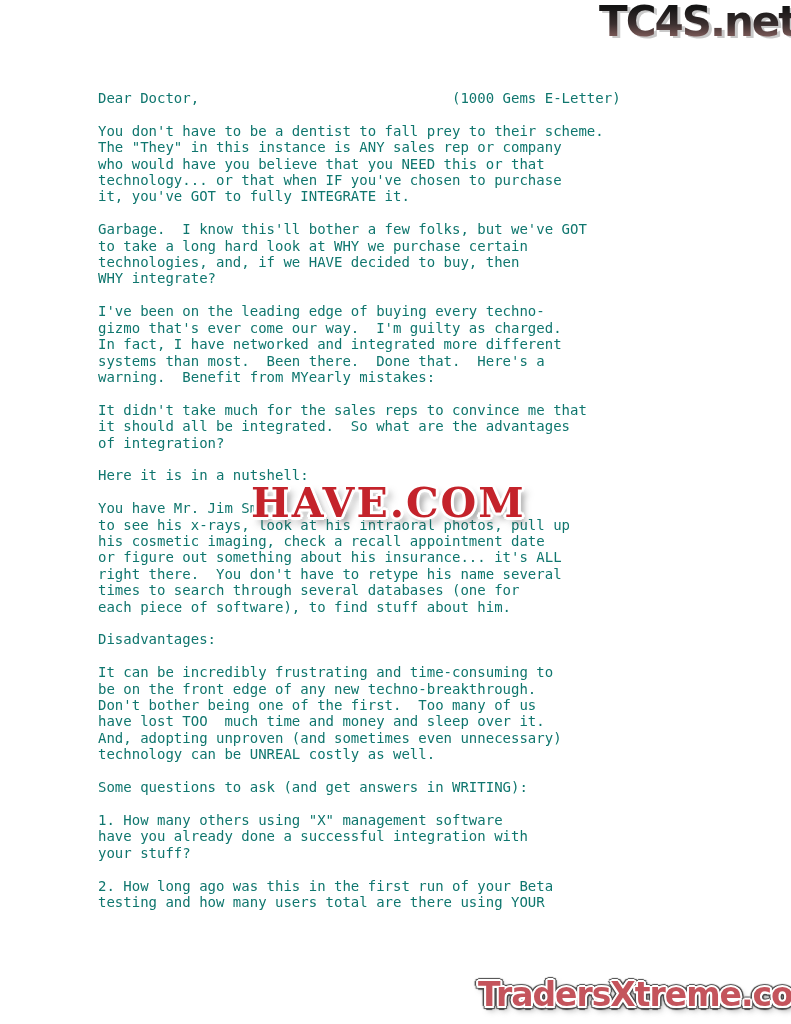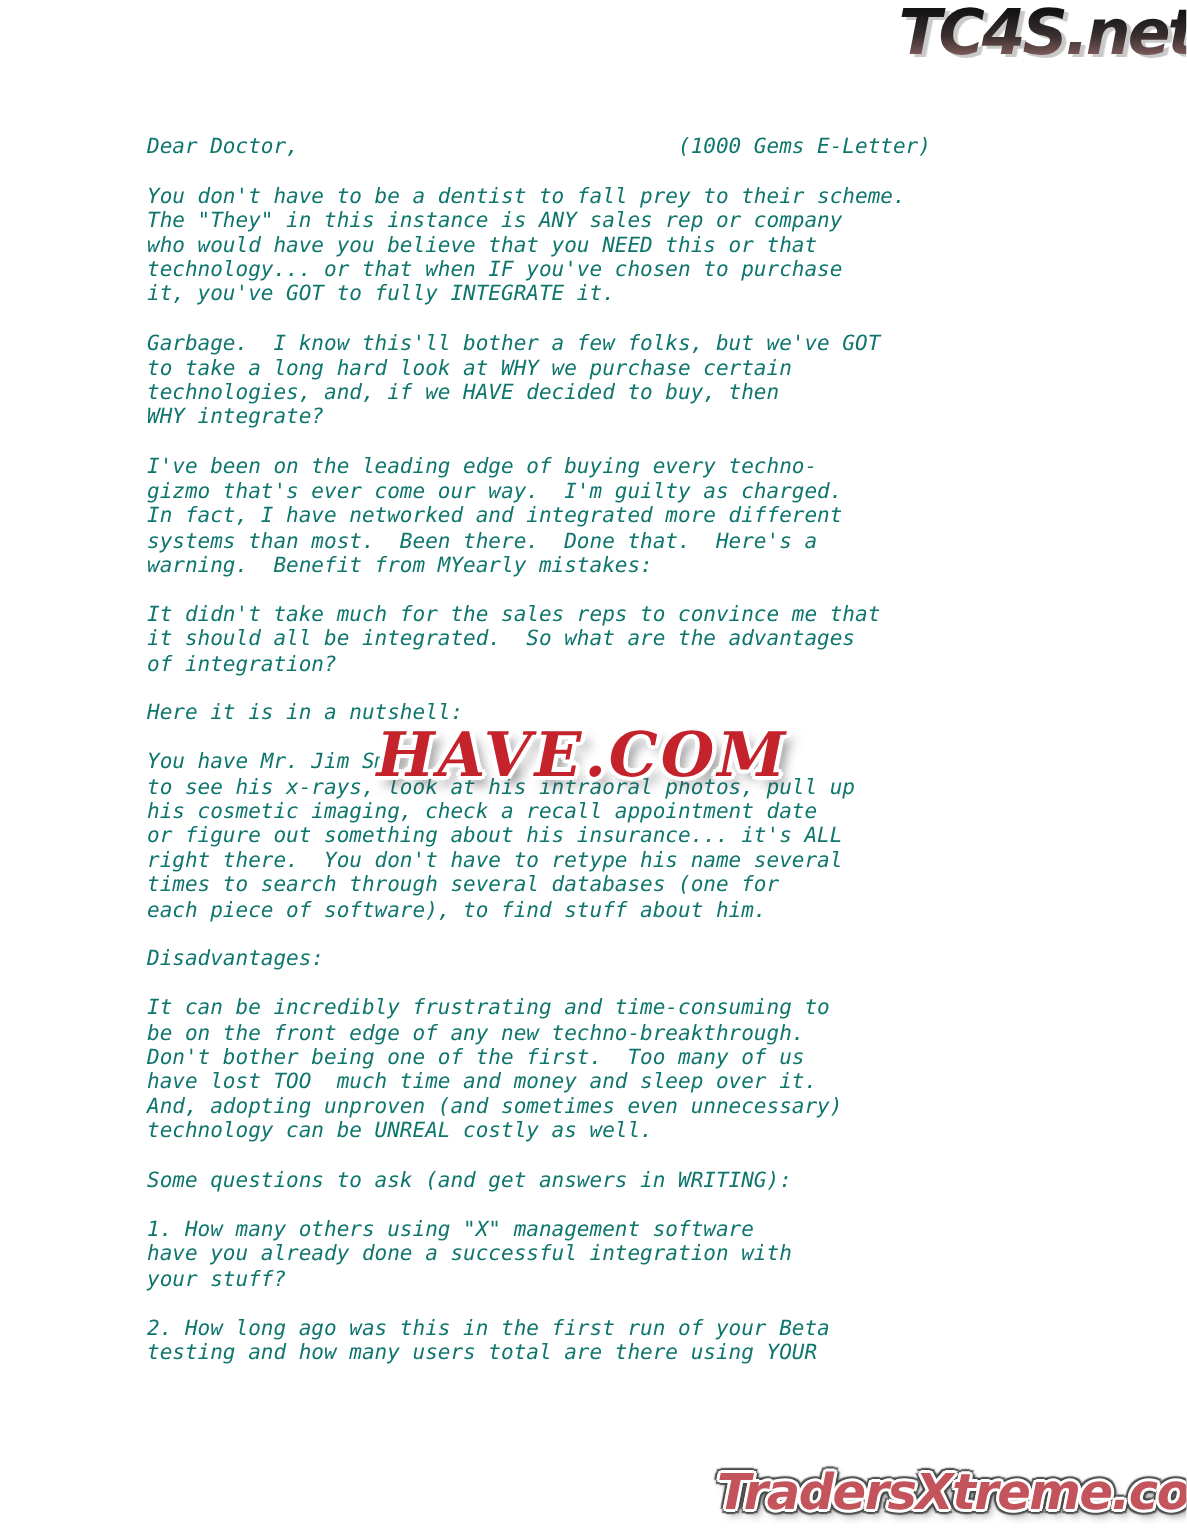--- a/index.html
+++ b/index.html
@@ -7,21 +7,20 @@
     padding: 0;
     background: #ffffff;
     font-family: "DejaVu Sans", sans-serif;
   }
   .page {
     position: relative;
     width: 791px;
     height: 1024px;
     background: #ffffff;
     overflow: hidden;
-    font-style: italic;
   }
   
   .tc4s-logo {
     position: absolute;
     top: 1px;
     left: 599px;
     font-family: "DejaVu Sans", sans-serif;
     font-weight: bold;
     font-size: 42px;
     letter-spacing: -2px;

